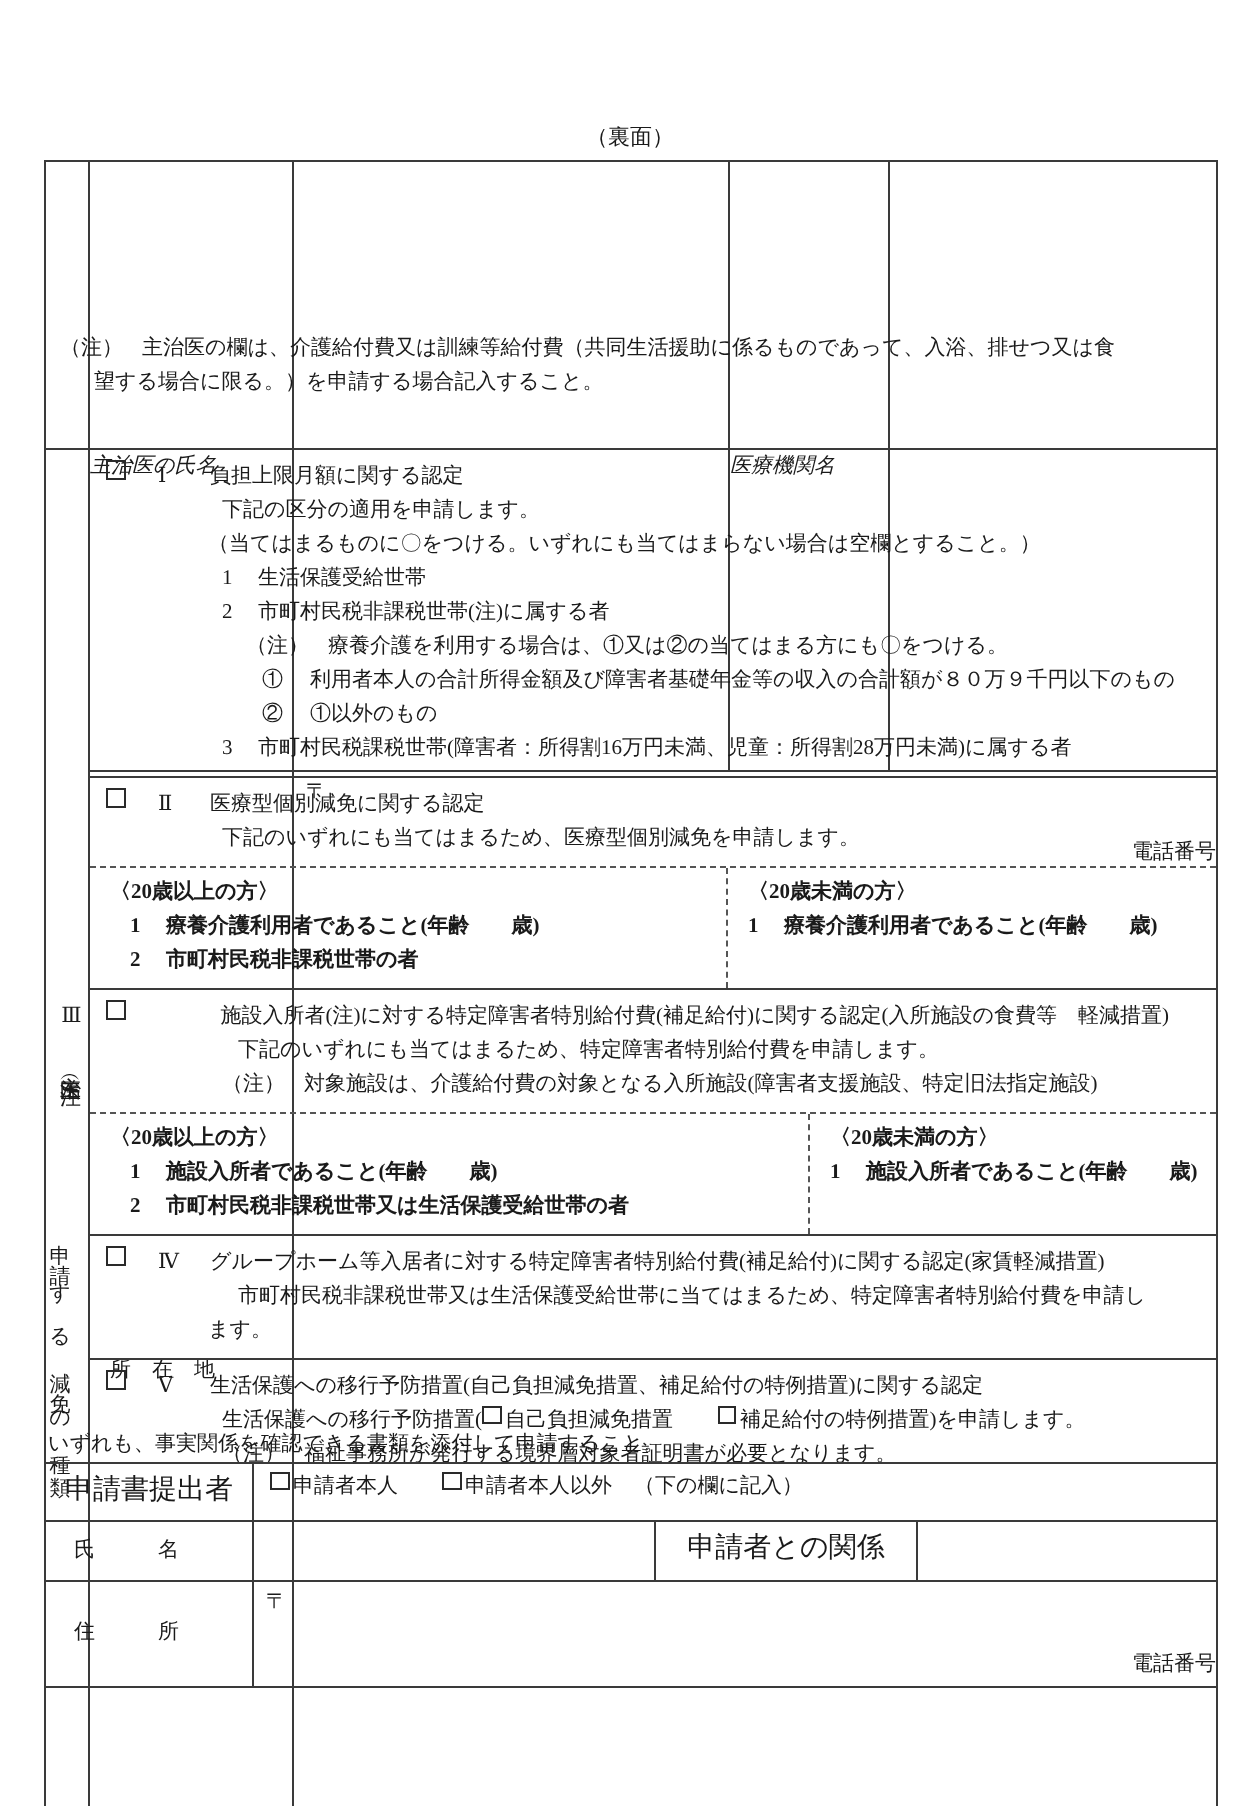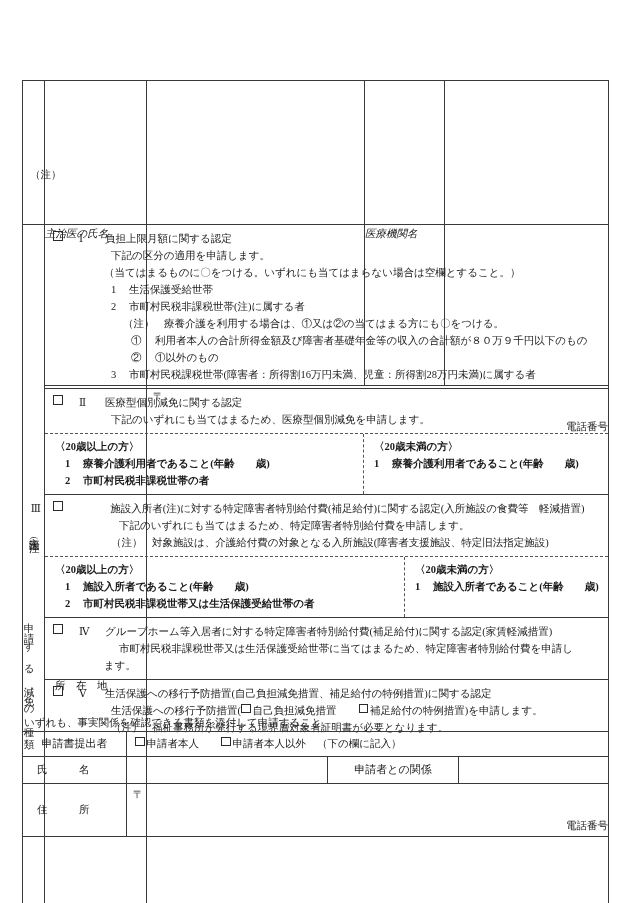--- a/index.html
+++ b/index.html
@@ -181,40 +181,41 @@
   
   .applicant-table {
     position: absolute;
     left: 22px;
     top: 731px;
     width: 586px;
   }
   .ap-lbl {
     text-align: center;
     padding: 4px 0;
-    font-size: 11px;
+    font-size: 14px;
   }
   .ap-lbl-sp {
     display: flex;
     justify-content: space-between;
     padding: 4px 14px;
     font-size: 10.5px;
   }
   .ap-check-row {
     padding: 4px 0 4px 8px;
     font-size: 10.5px;
   }
   .gap-lg { display: inline-block; width: 22px; }
   .gap-sm { display: inline-block; width: 11px; }
 </style>
 </head>
 <body>
 
 <div class="page">
 
+  <div class="side-label">（裏面）</div>
 
   <table class="grid doctor-table">
     <colgroup>
       <col style="width:22px">
       <col style="width:102px">
       <col style="width:218px">
       <col style="width:80px">
       <col style="width:164px">
     </colgroup>
     <tbody>
@@ -244,21 +245,23 @@
         <div style="height:14px"></div>
         <div class="tel-line">電話番号</div>
       </td>
     </tr>
   </tbody>
     </table>
 
   <div class="note-block">
     <div style="display:flex">
       <span style="width:41px;flex:none">（注）</span>
+      <span>主治医の欄は、介護給付費又は訓練等給付費（共同生活援助に係るものであって、入浴、排せつ又は食</span>
     </div>
+    <div style="padding-left:17px">望する場合に限る。）を申請する場合記入すること。</div>
   </div>
 
   <table class="grid main-table">
     <colgroup>
       <col style="width:22px">
       <col style="width:564px">
     </colgroup>
 
     <tbody>
         <tr>

